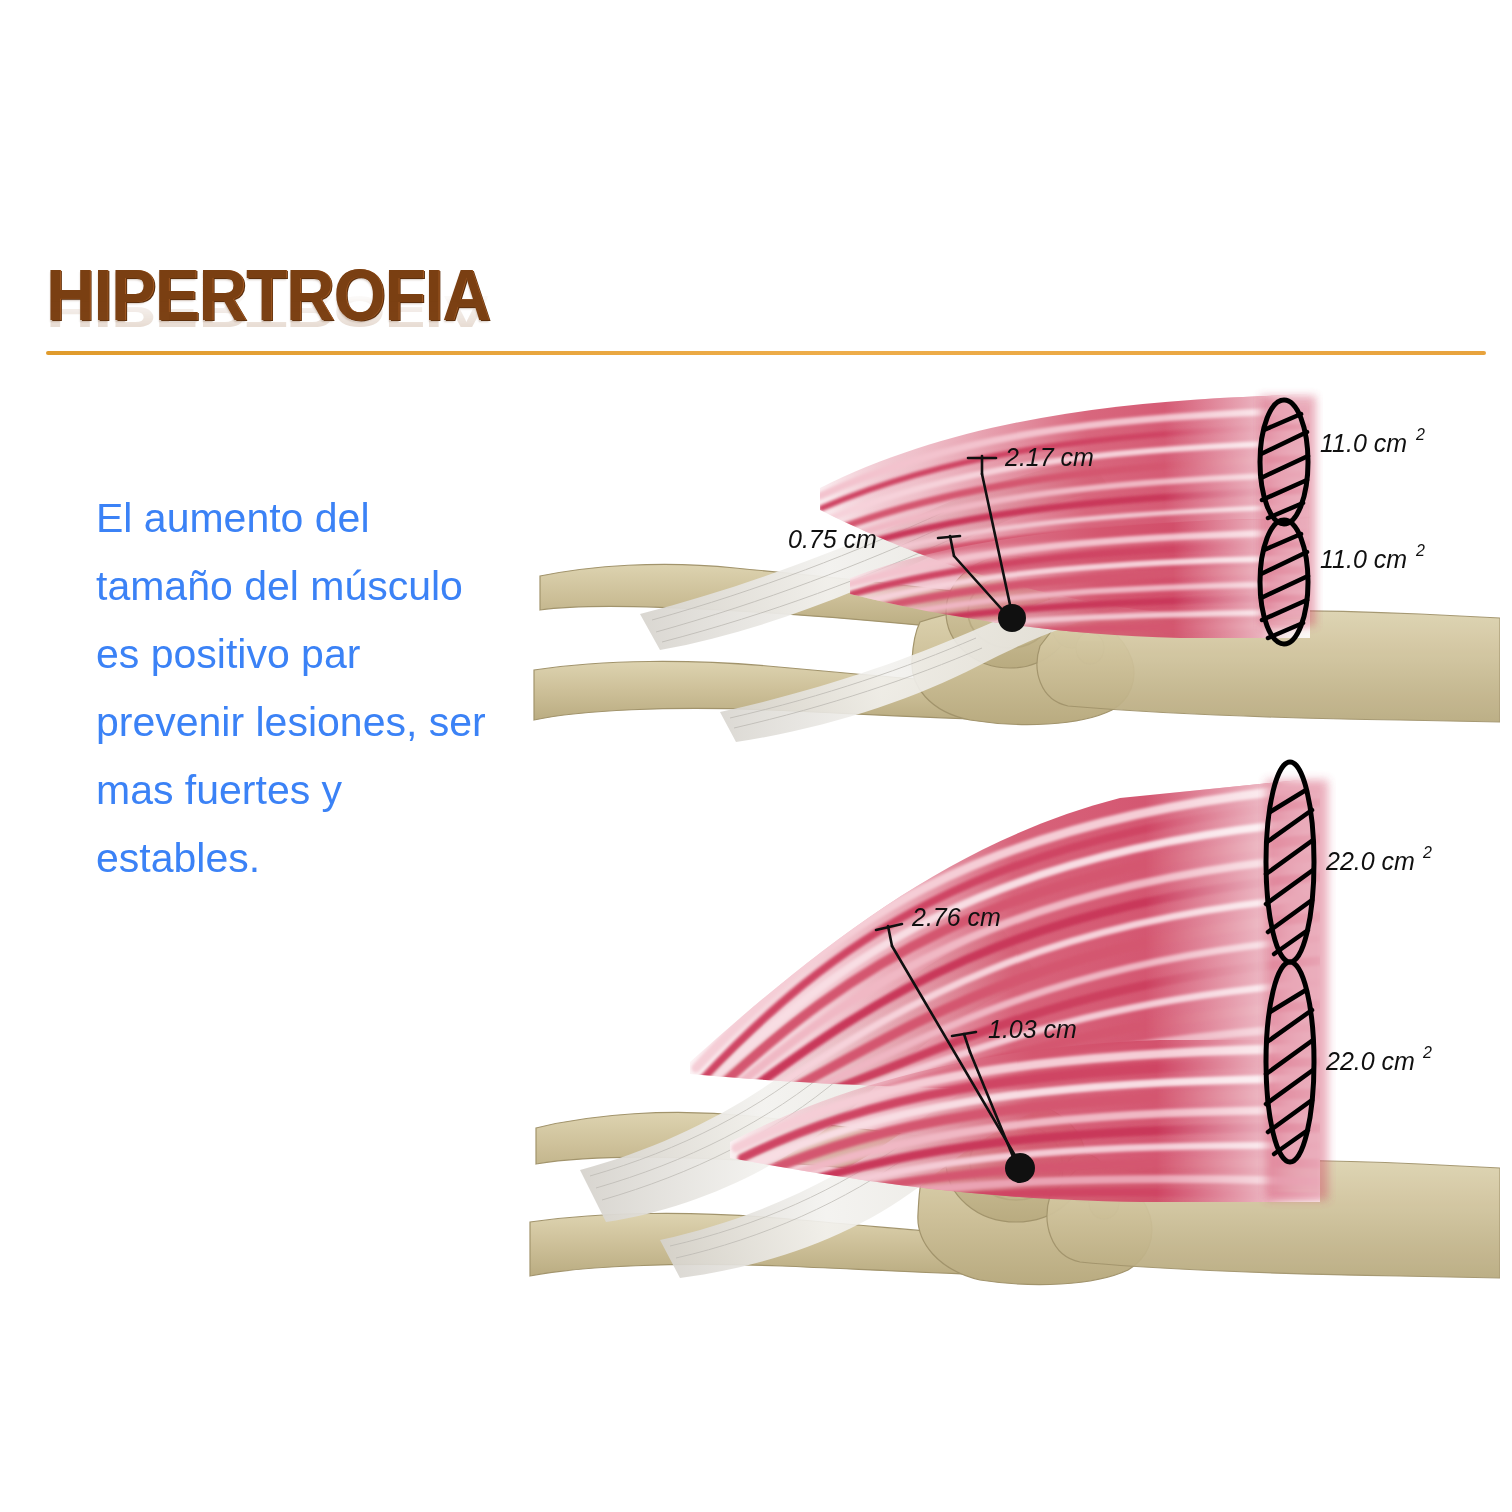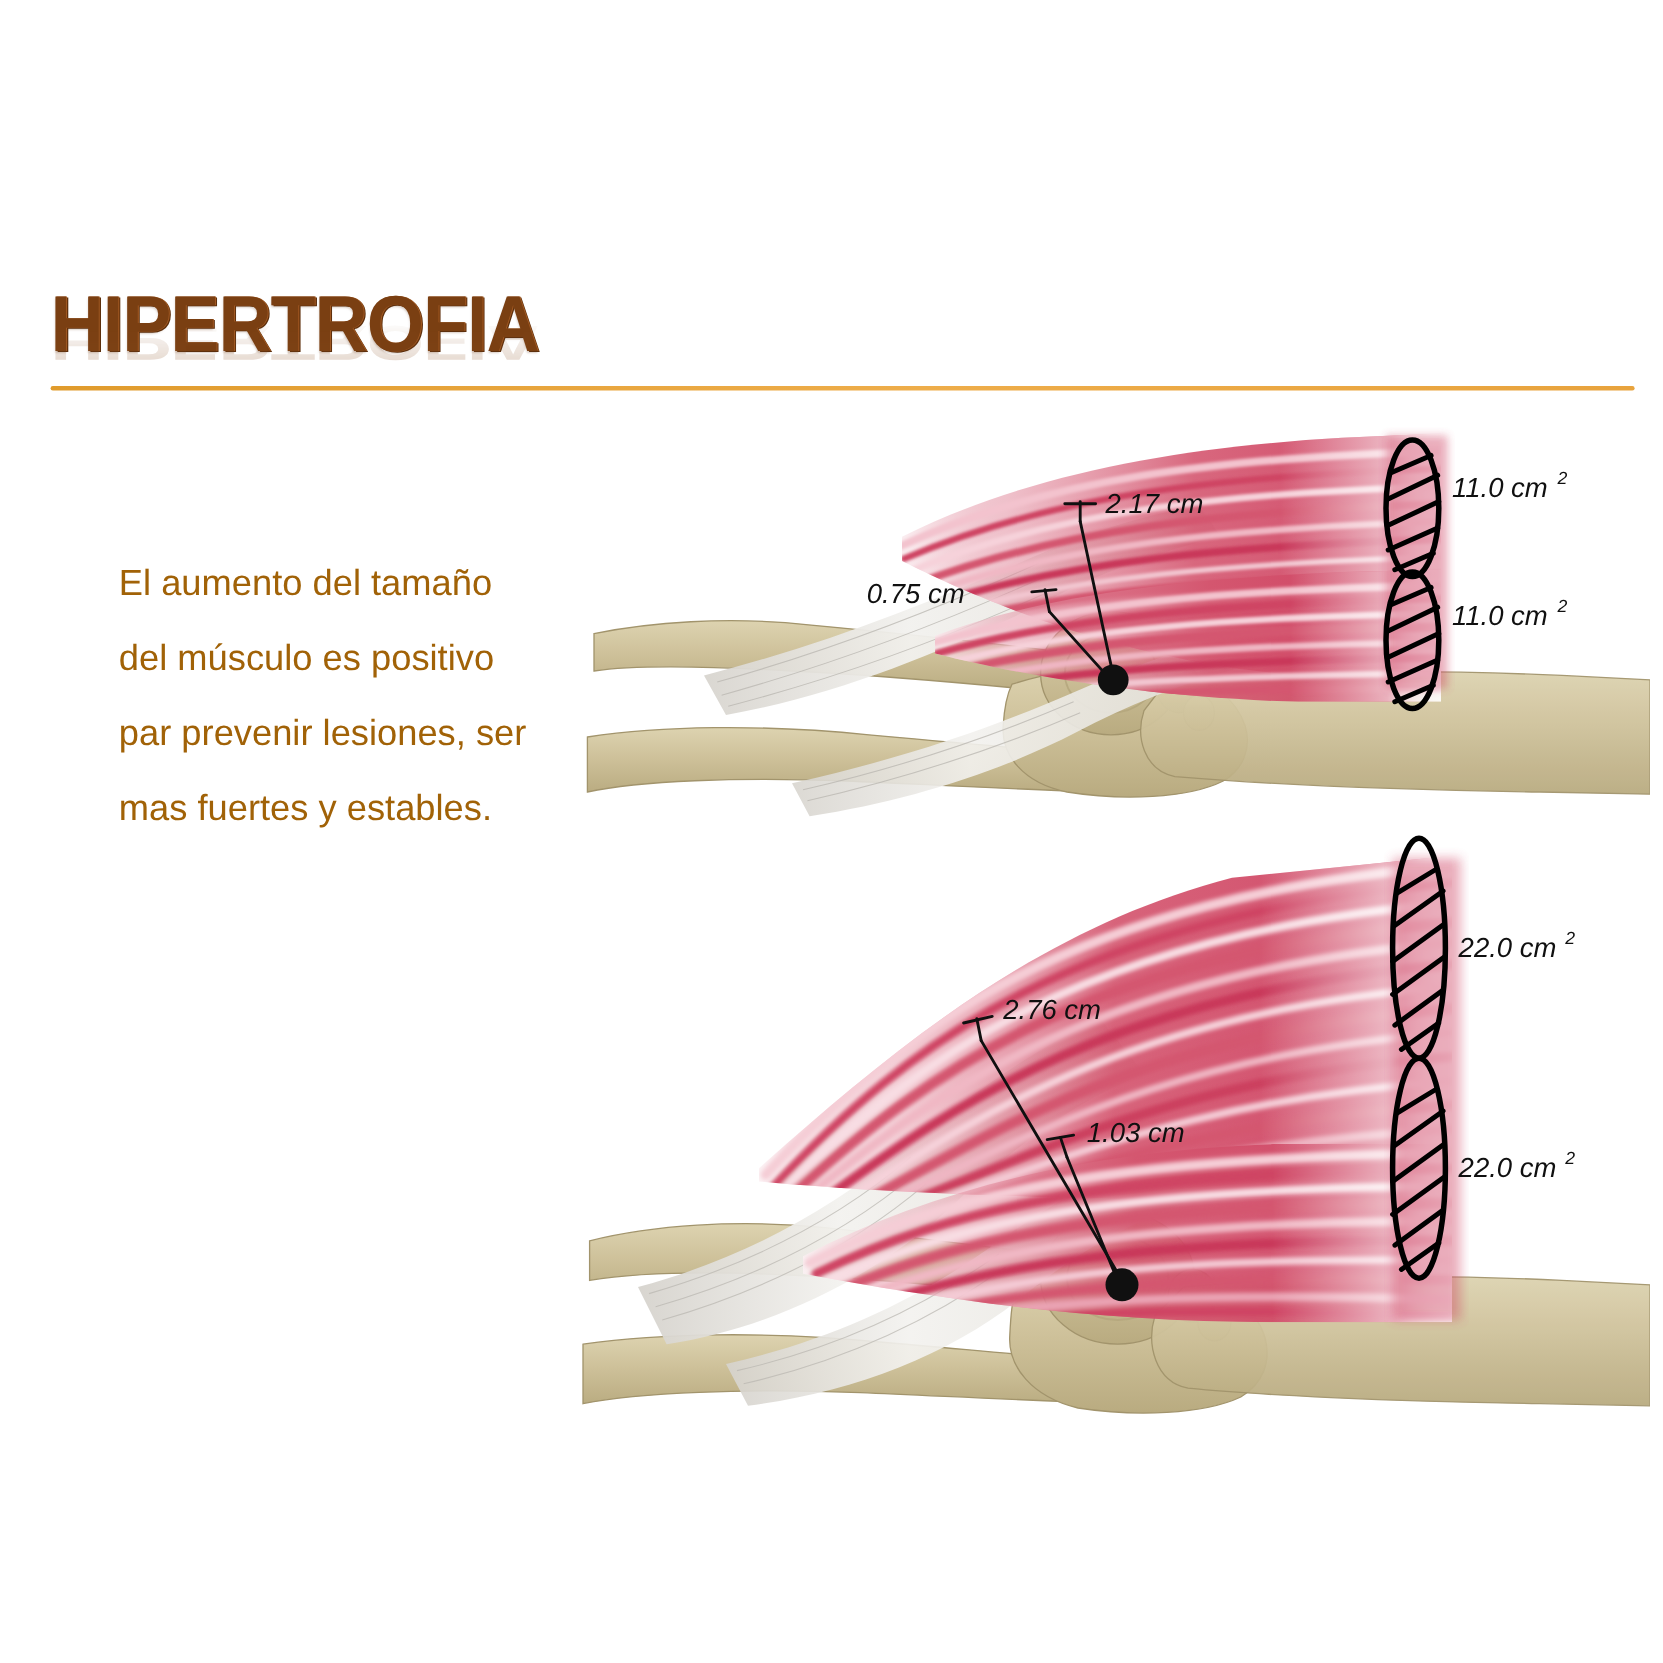--- a/index.html
+++ b/index.html
@@ -72,24 +72,24 @@
 
   
   #text-column {
     position: absolute;
     left: 92px;
     top: 480px;
     width: 410px;
   }
   .body-paragraph {
     font-family: "Liberation Sans", sans-serif;
-    font-size: 33px;
+    font-size: 41px;
     line-height: 68px;
-    color: #a16207;
-    margin: 16px;
+    color: #3b82f6;
+    margin: 4px;
   }
   #paragraph-2 { margin-top: 66px; }
 
   
   #figure-area {
     position: absolute;
     left: 520px;
     top: 370px;
     width: 980px;
     height: 960px;

